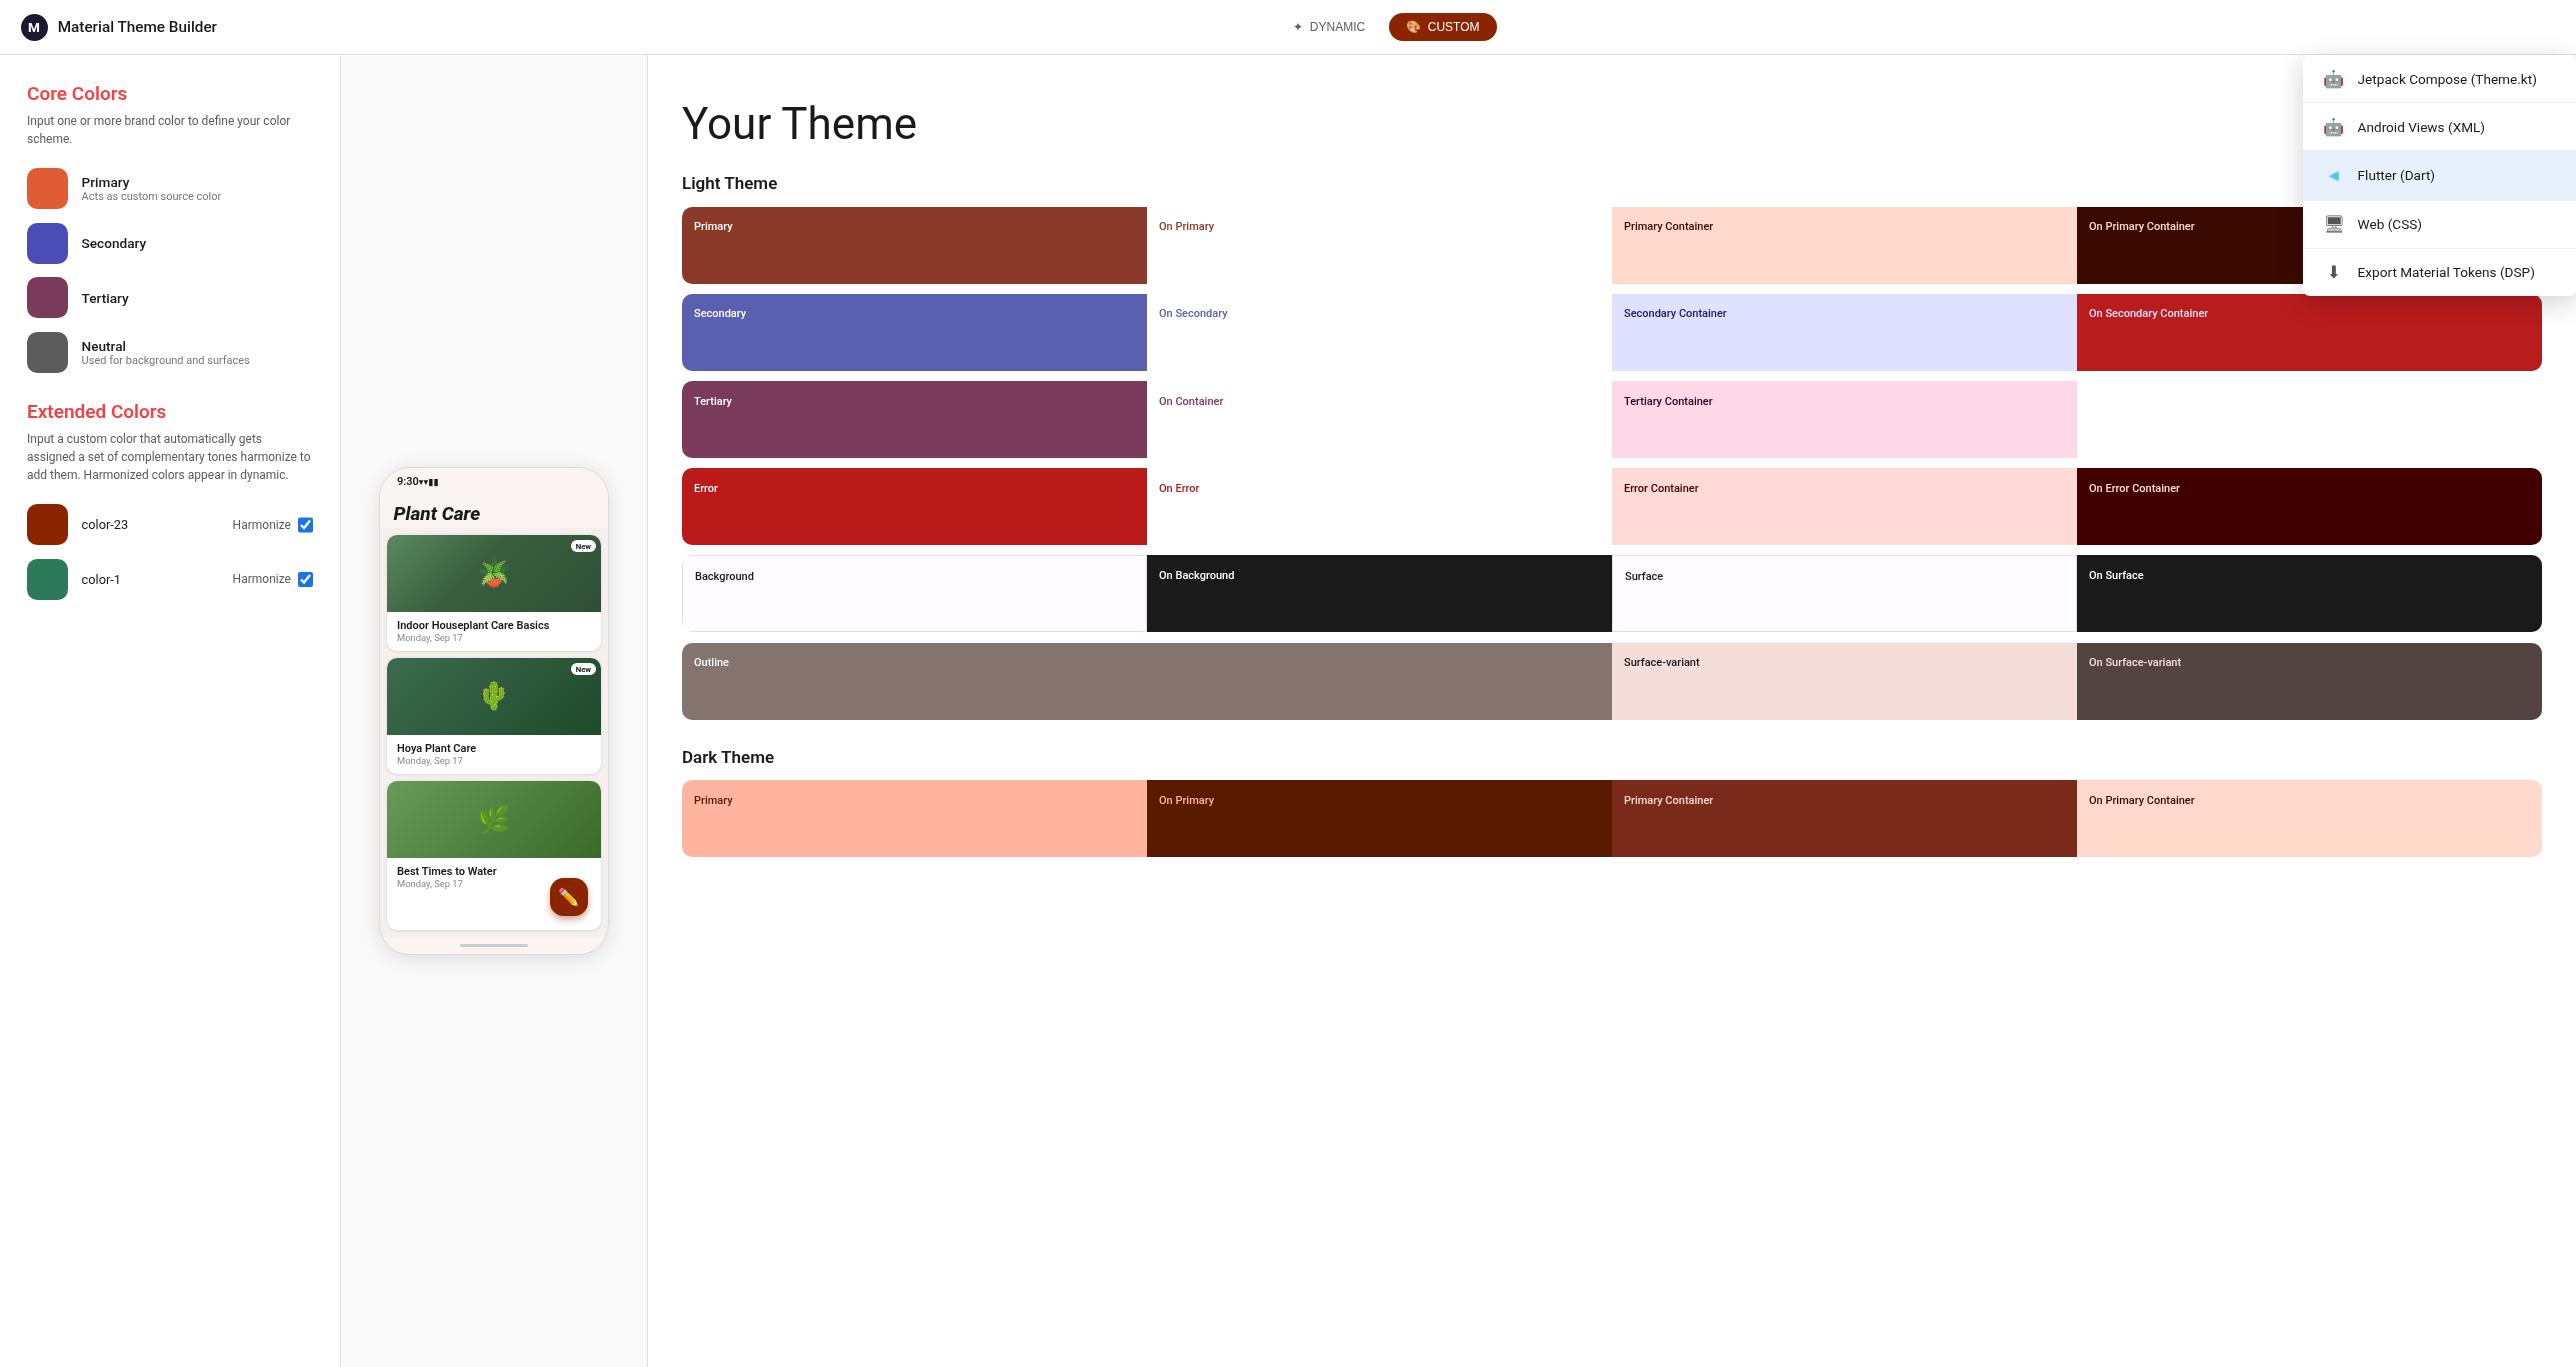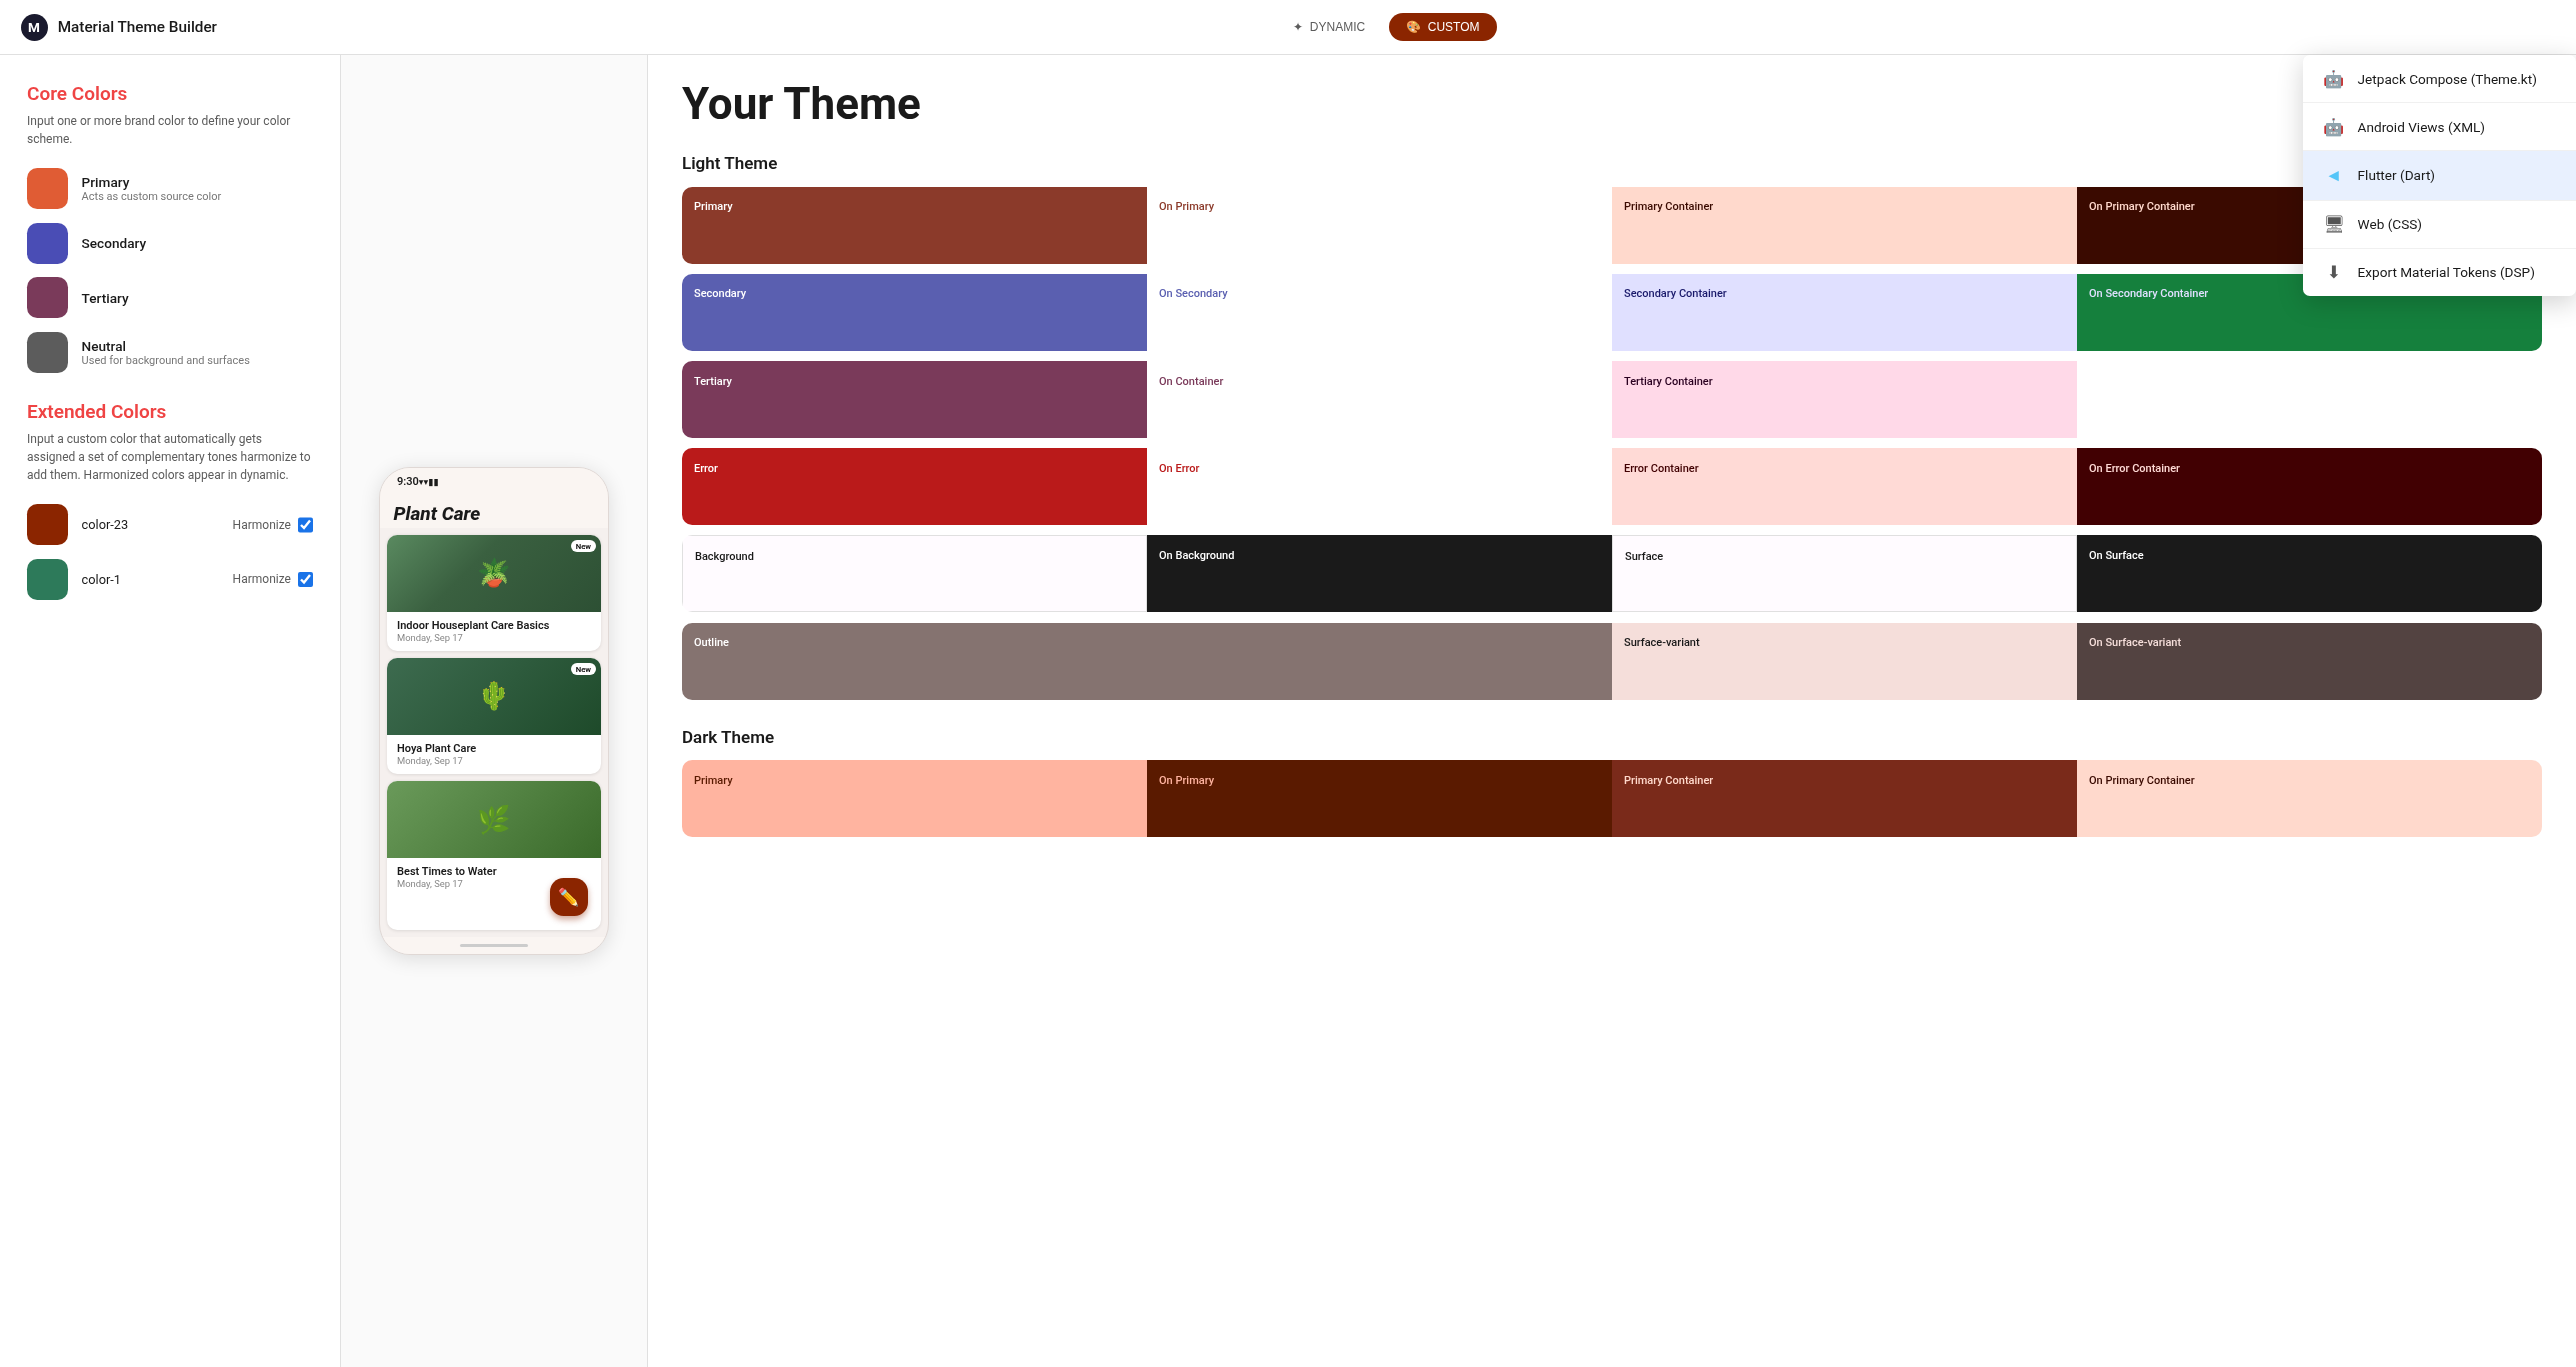--- a/index.html
+++ b/index.html
@@ -90,21 +90,21 @@
       display: flex; align-items: center; justify-content: center;
       margin: -19px 13.6px 13.6px auto; position: relative; z-index: 2;
       box-shadow: 0 3.4px 6.8px rgba(139,37,0,0.4);
     }
     .fab-icon { color: #fff; font-size: 17px; }
     .phone-bottom { background: #faf5f2; height: 17px; display: flex; align-items: center; justify-content: center; }
     .phone-home-bar { width: 68px; height: 3.4px; background: #ccc; border-radius: 1.7px; }
 
     
     .theme-panel { flex: 1; overflow-y: auto; padding: 27px 34px; background: #fff; }
-    .theme-heading { font-size: 44px; font-weight: 700; color: #1a1a1a; margin-bottom: 27px; line-height: 1; }
+    .theme-heading { font-size: 44px; font-weight: 400; color: #1a1a1a; margin-bottom: 27px; line-height: 1; margin-top: 20px; }
     .theme-section-title { font-size: 17px; font-weight: 600; color: #1a1a1a; margin-bottom: 13.6px; }
 
     
     .color-grid { display: grid; grid-template-columns: repeat(4, 1fr); gap: 0; border-radius: 10.2px; overflow: hidden; margin-bottom: 10.2px; }
     .color-cell {
       padding: 13.6px 12px 27px; min-height: 77px; font-size: 11px; font-weight: 500;
       display: flex; align-items: flex-start;
     }
     .color-cell-wide { grid-column: span 2; }
 
@@ -287,21 +287,21 @@
     <div class="color-grid">
       <div class="color-cell" style="background:#5a5fb0; color:#ffffff;">
         <span>Secondary</span>
       </div>
       <div class="color-cell" style="background:#ffffff; color:#5a5fb0;">
         <span>On Secondary</span>
       </div>
       <div class="color-cell" style="background:#e0e0ff; color:#1a1a6b;">
         <span>Secondary Container</span>
       </div>
-      <div class="color-cell" style="background:#15803d; color:#e0e0ff;">
+      <div class="color-cell" style="background:#b91c1c; color:#e0e0ff;">
         <span>On Secondary Container</span>
       </div>
     </div>
 
     <div class="color-grid">
       <div class="color-cell" style="background:#7a3a5a; color:#ffffff;">
         <span>Tertiary</span>
       </div>
       <div class="color-cell" style="background:#ffffff; color:#7a3a5a;">
         <span>On Container</span>

